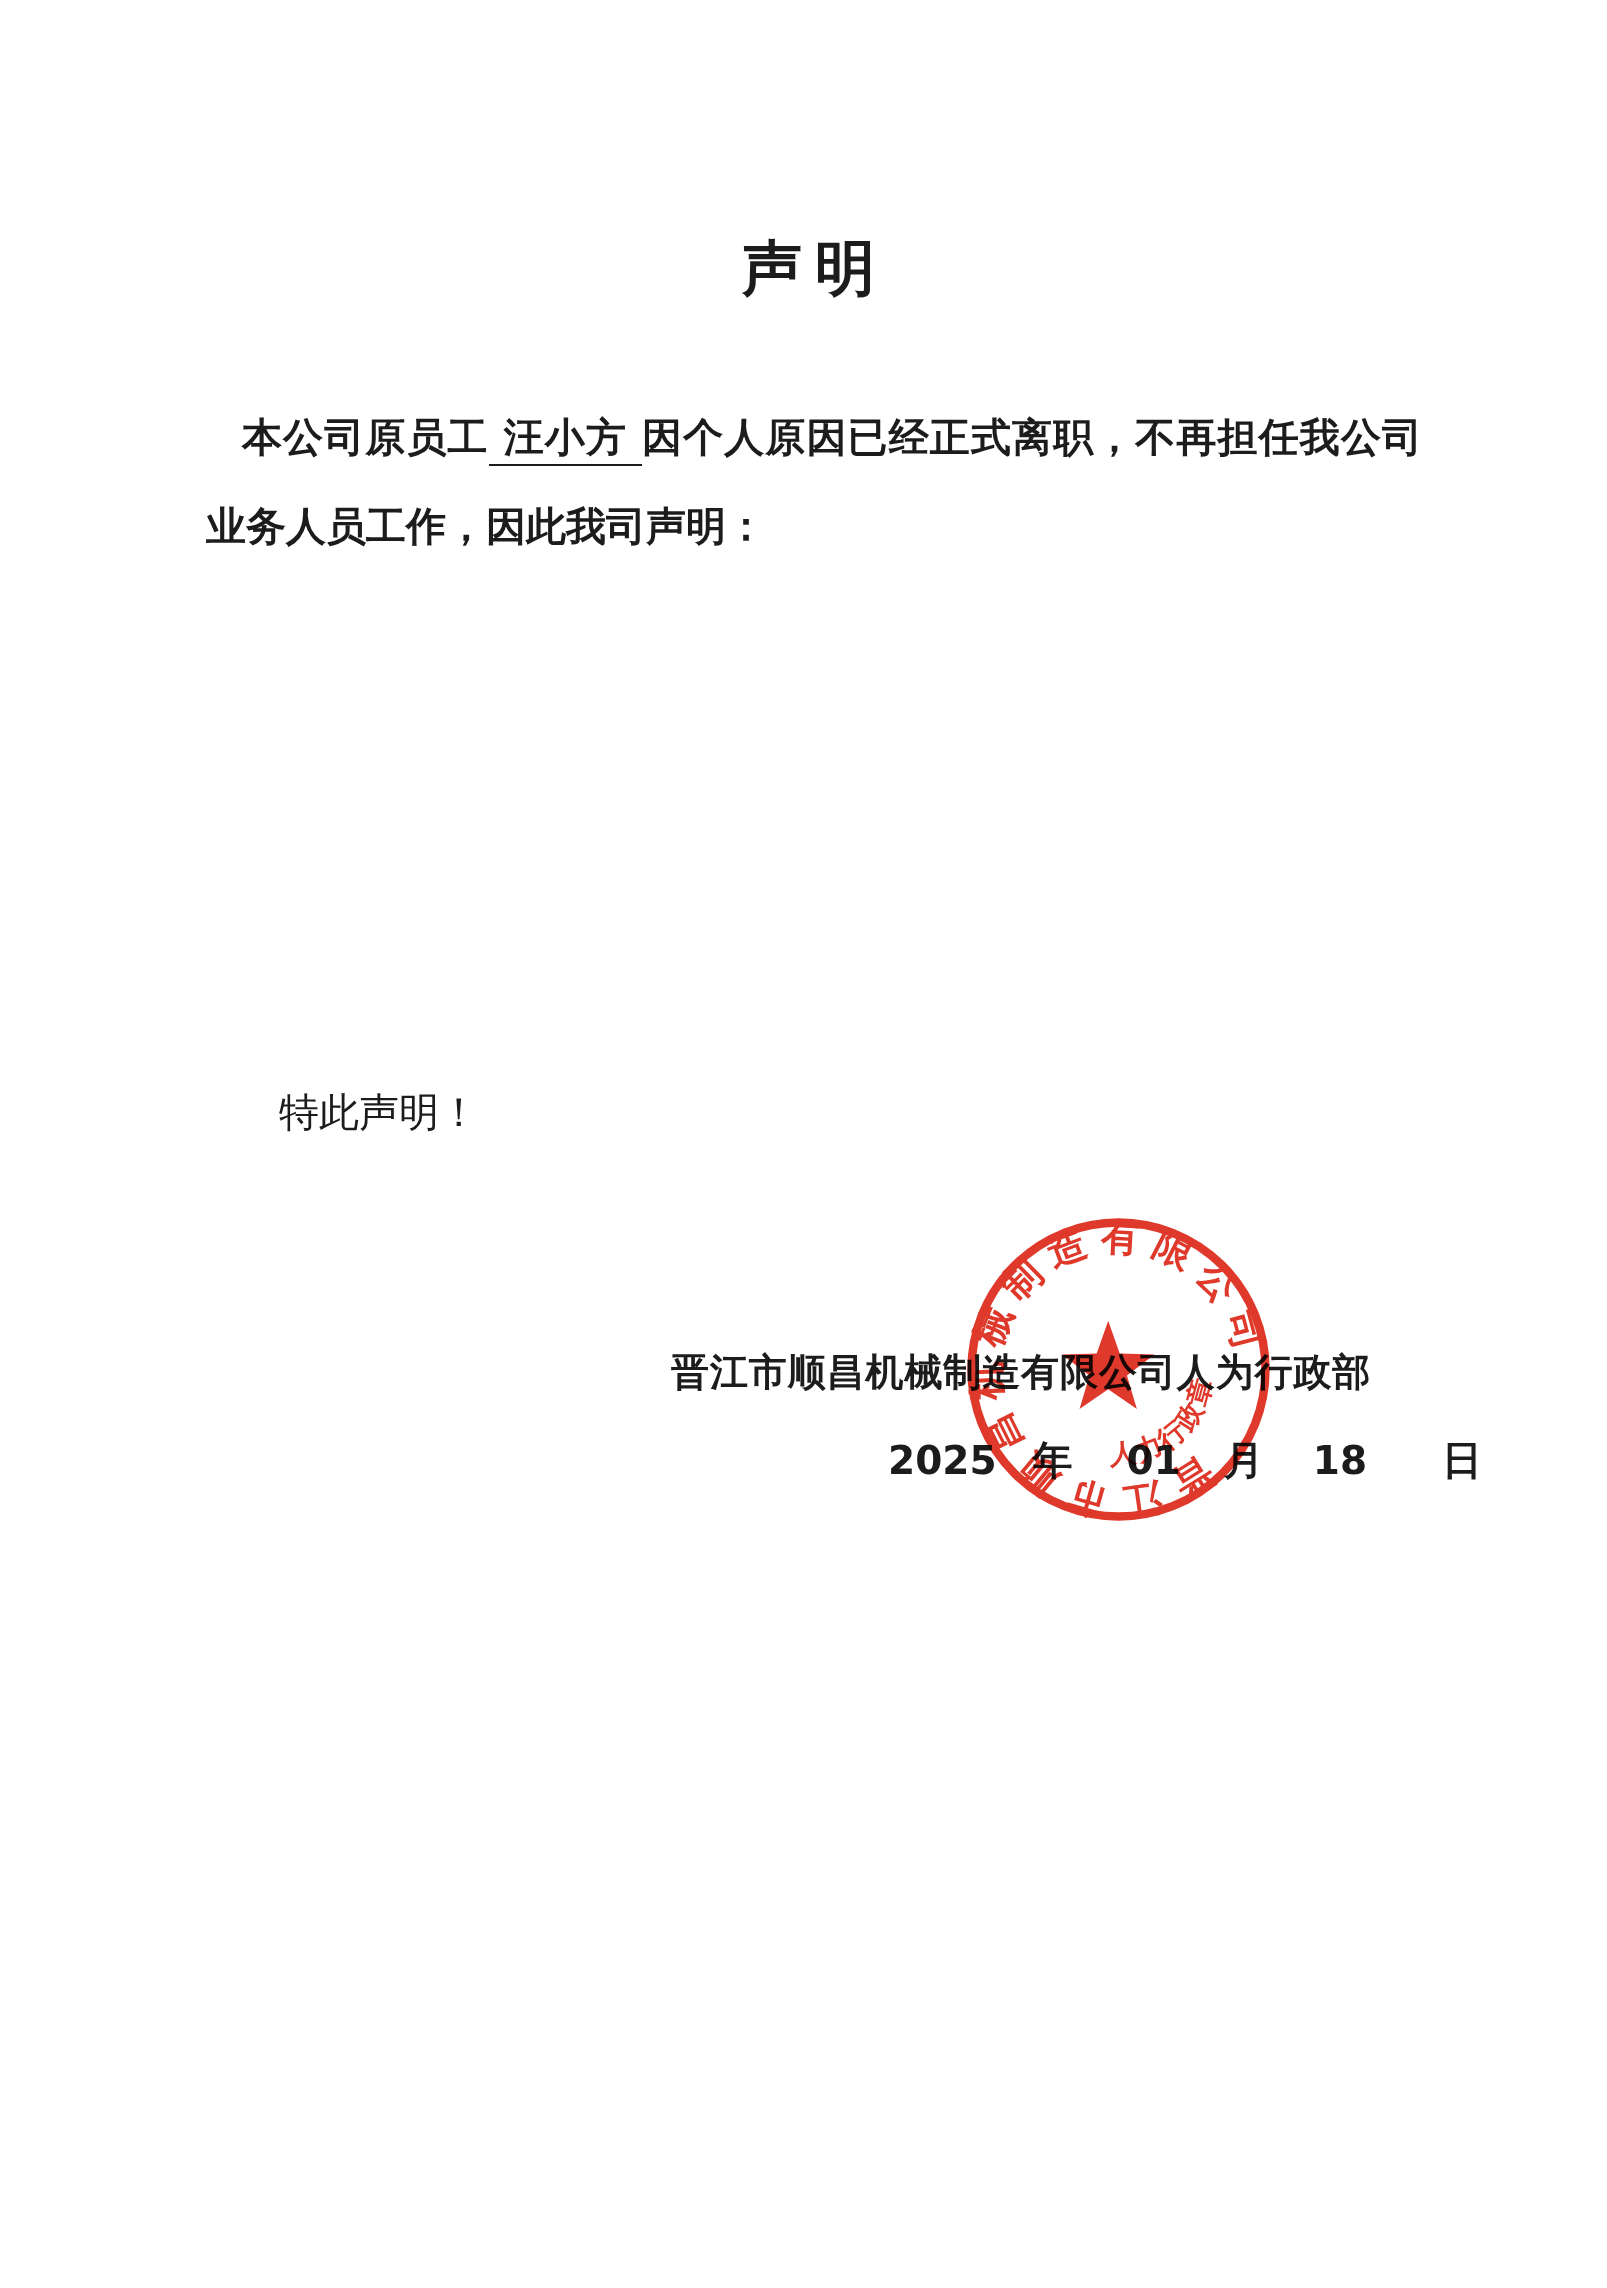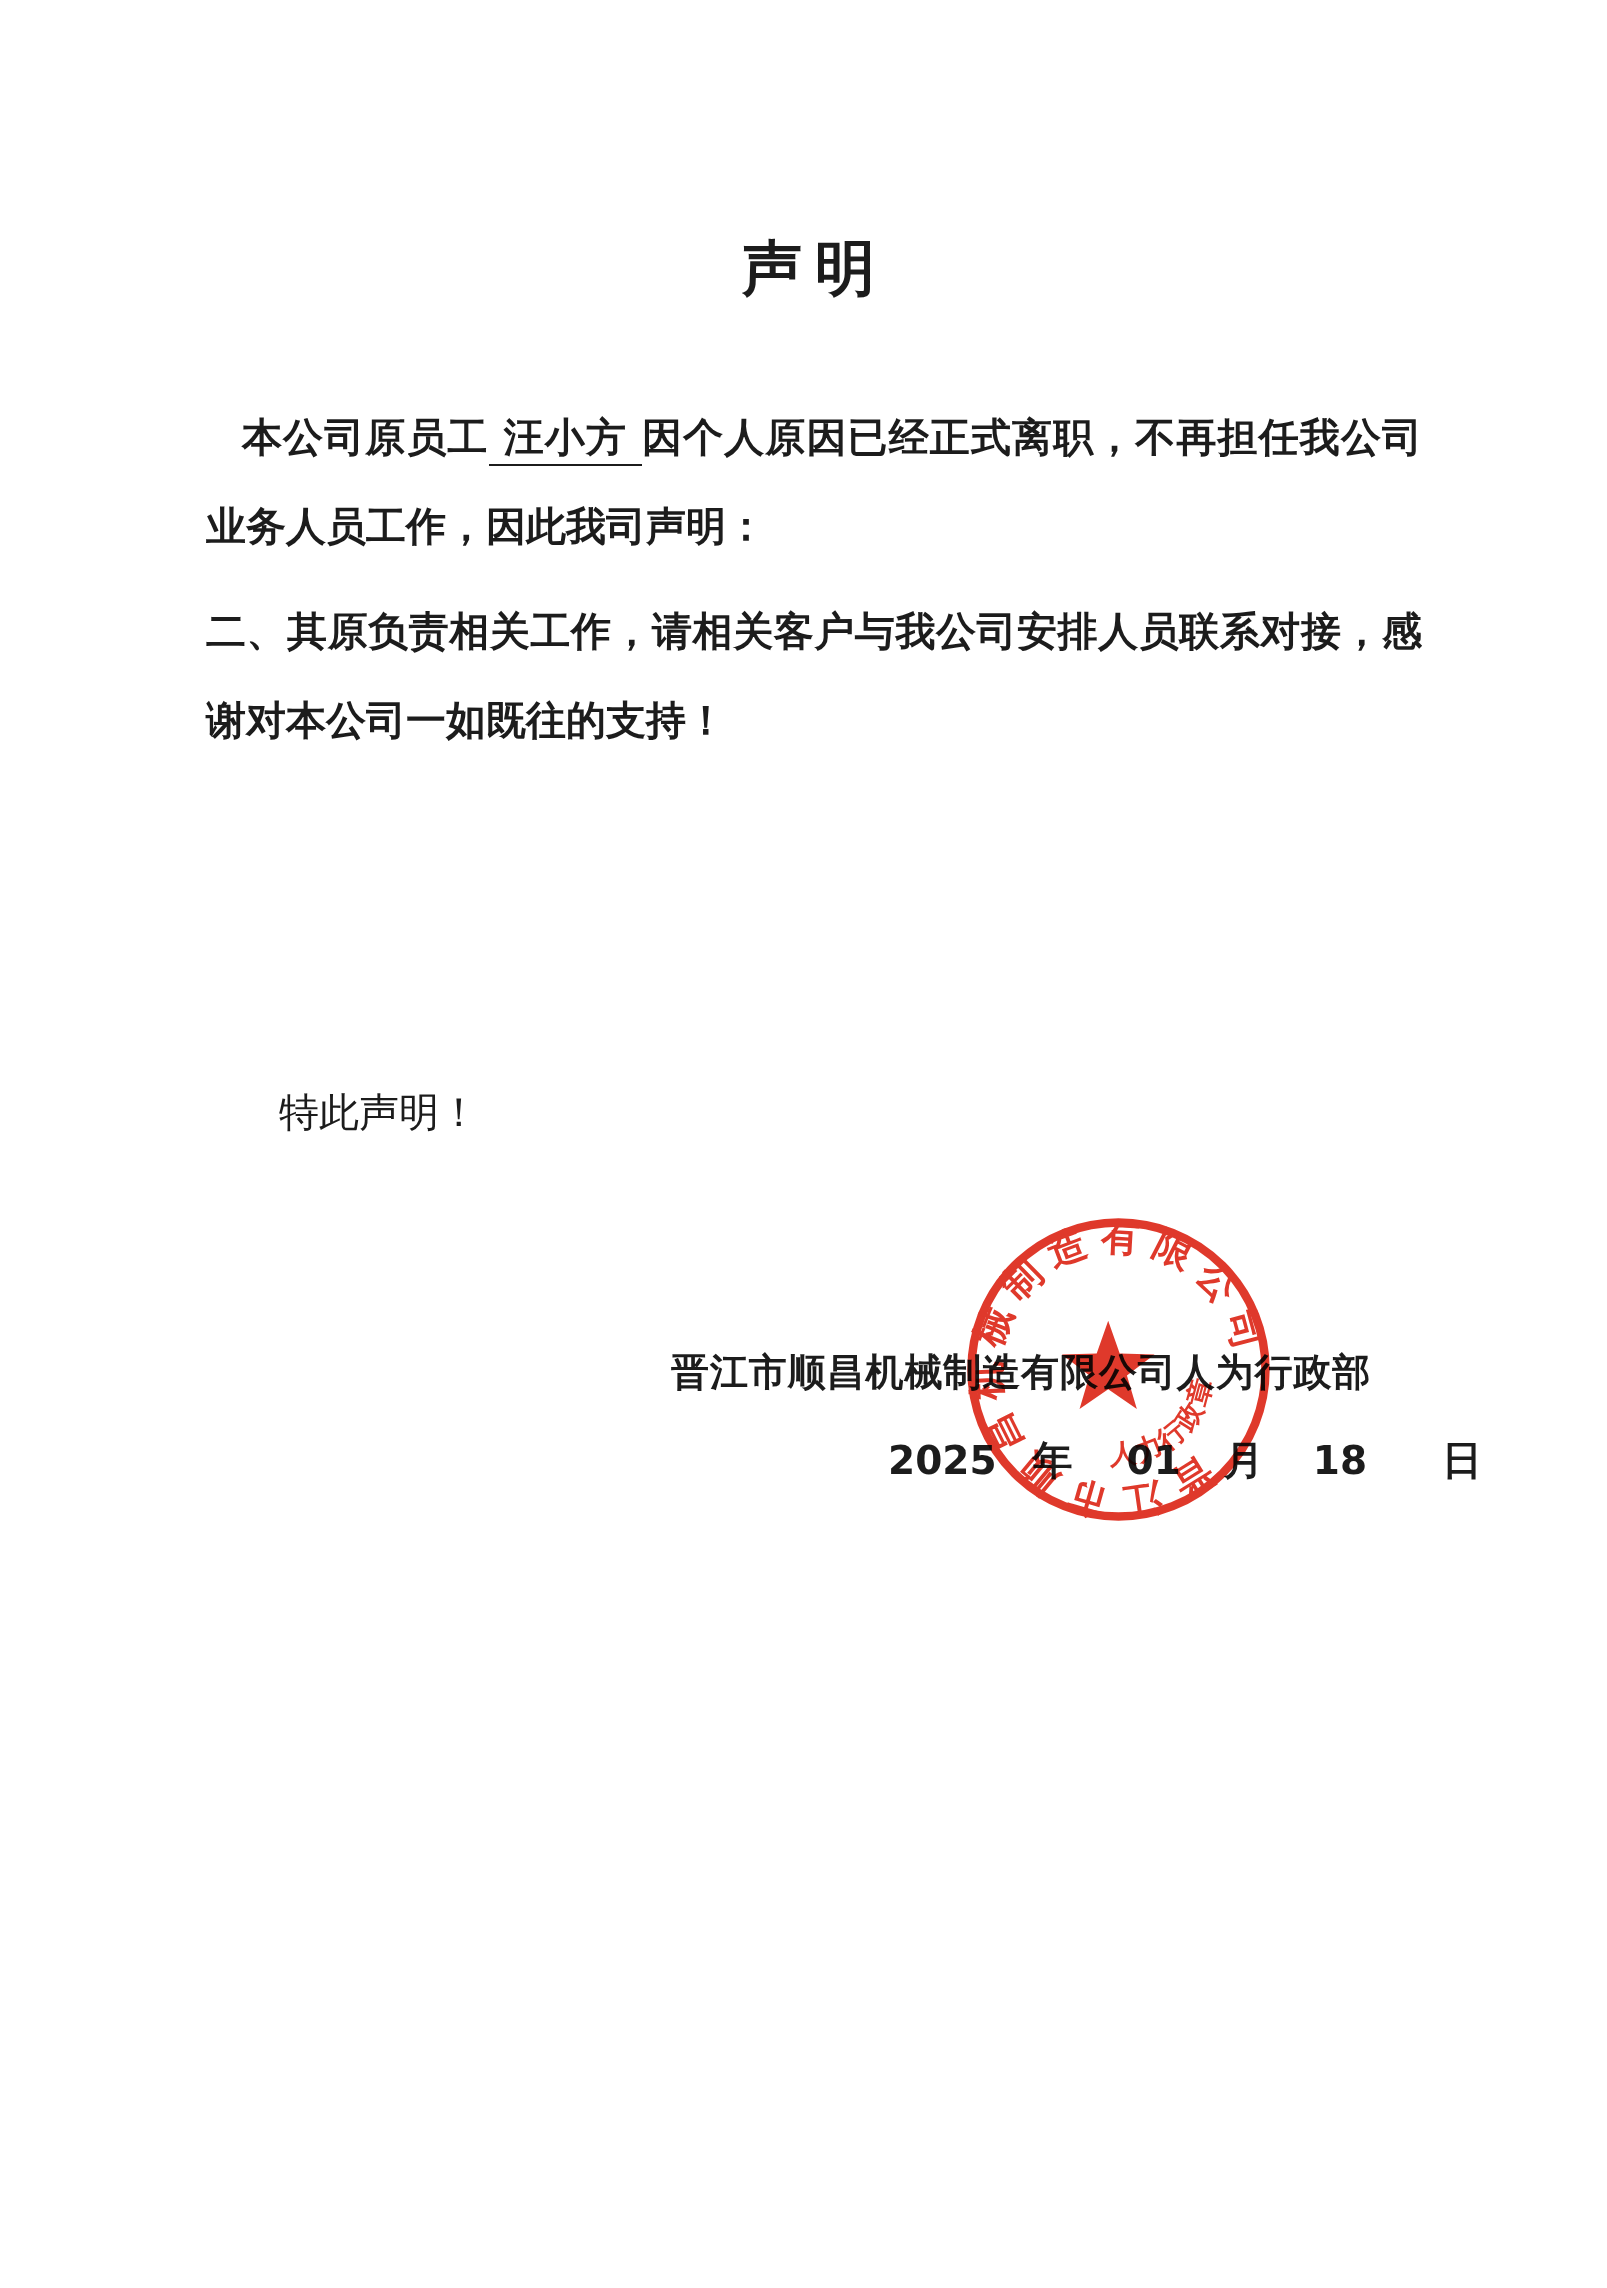--- a/index.html
+++ b/index.html
@@ -59,21 +59,20 @@
 </style>
 </head>
 <body>
 
 <div class="page">
 
   <div class="doc-title">声明</div>
 
   <div class="body-text">
     <p class="p-indent"><span>本公司原员工</span><span class="name-underline">汪小方</span><span>因个人原因已经正式离职，不再担任我公司业务人员工作，因此我司声明：</span></p>
-    <p>二、其原负责相关工作，请相关客户与我公司安排人员联系对接，感谢对本公司一如既往的支持！</p>
   </div>
 
   <div class="closing">特此声明！</div>
 
   <div class="signature">晋江市顺昌机械制造有限公司人为行政部</div>
 
   <div class="date-line">
     <span class="num gap-a">2025</span><span class="gap-b">年</span><span class="num gap-c">01</span><span class="gap-d">月</span><span class="num gap-e">18</span><span>日</span>
   </div>
 

